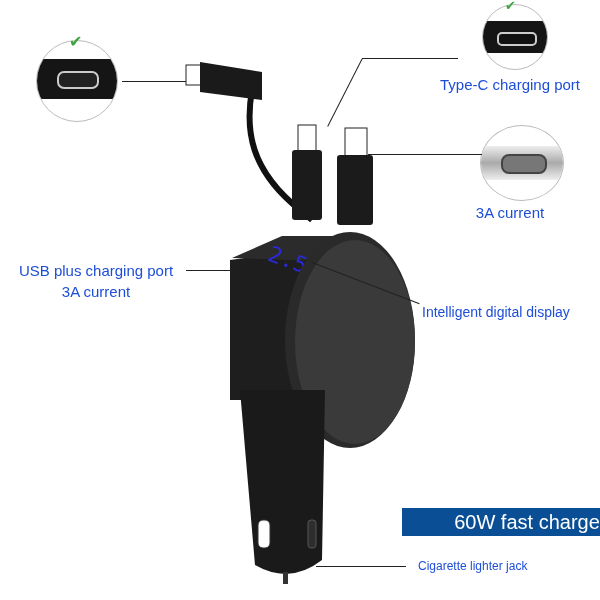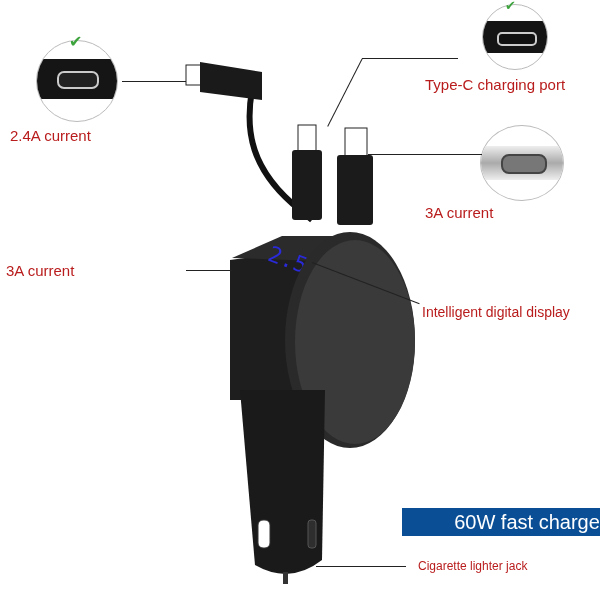--- a/index.html
+++ b/index.html
@@ -1,17 +1,17 @@
 <!DOCTYPE html>
 <html><head>
 <meta charset="utf-8">
 <style>
   html,body{margin:0;padding:0;background:#fff;}
   body{width:600px;height:600px;position:relative;overflow:hidden;font-family:"Liberation Sans","DejaVu Sans",sans-serif;color:#1a1a1a;}
-  .label{position:absolute;font-size:15px;line-height:21px;text-align:left;white-space:nowrap;color:#b91c1c;}
+  .label{position:absolute;font-size:15px;line-height:21px;text-align:center;white-space:nowrap;color:#1d4ed8;}
   .line{position:absolute;background:#222;height:1.4px;transform-origin:0 50%;}
   .badge{position:absolute;left:402px;top:508px;width:182px;height:28px;background:#0a4f96;color:#fff;font-size:20px;line-height:28px;text-align:center;padding-left:34px;}
   .circle{position:absolute;border-radius:50%;border:1px solid #bbb;background:#fff;overflow:hidden;}
   .check{position:absolute;color:#3da33d;font-weight:bold;font-size:16px;}
   svg{position:absolute;left:0;top:0;}
 </style>
 </head>
 <body>
 
 <svg width="600" height="600">
@@ -41,21 +41,20 @@
   <rect x="283" y="572" width="5" height="12" fill="#333"></rect>
 </svg>
 
 <div class="circle" style="left:36px;top:40px;width:80px;height:80px;">
   <div style="position:absolute;left:0;top:18px;width:80px;height:40px;background:#151515;"></div>
   <div style="position:absolute;left:20px;top:30px;width:38px;height:14px;border-radius:7px;border:2px solid #ccc;background:#222;"></div>
 </div>
 <span class="check" style="left:69px;top:32px;">✔</span>
 <div class="line" style="left:122px;top:81px;width:64px;"></div>
 <div class="label" style="left:10px;top:125px;width:170px;">
-  <div>2.4A current</div>
 </div>
 
 <div class="circle" style="left:482px;top:4px;width:64px;height:64px;">
   <div style="position:absolute;left:0;top:16px;width:64px;height:32px;background:#151515;"></div>
   <div style="position:absolute;left:14px;top:27px;width:36px;height:10px;border-radius:5px;border:2px solid #ccc;background:#111;"></div>
 </div>
 <span class="check" style="left:505px;top:-2px;font-size:13px;">✔</span>
 <div class="line" style="left:362px;top:58px;width:96px;"></div>
 <div class="line" style="left:362px;top:58px;width:76px;transform:rotate(117deg);"></div>
 <div class="label" style="left:425px;top:74px;width:170px;">
@@ -65,20 +64,21 @@
 <div class="circle" style="left:480px;top:125px;width:82px;height:74px;">
   <div style="position:absolute;left:0;top:20px;width:82px;height:34px;background:linear-gradient(#eee,#aaa,#eee);"></div>
   <div style="position:absolute;left:20px;top:28px;width:42px;height:16px;border-radius:8px;background:#777;border:2px solid #444;"></div>
 </div>
 <div class="line" style="left:368px;top:154px;width:114px;"></div>
 <div class="label" style="left:425px;top:202px;width:170px;">
   <div>3A current</div>
 </div>
 
 <div class="label" style="left:6px;top:260px;width:180px;">
+  <div>USB plus charging port</div>
   <div>3A current</div>
 </div>
 <div class="line" style="left:186px;top:270px;width:46px;"></div>
 
 <div class="line" style="left:312px;top:262px;width:115px;transform:rotate(21deg);"></div>
 <div class="label" style="left:422px;top:294px;font-size:14px;margin-top:8px;">Intelligent digital display</div>
 
 <div class="badge">60W fast charge cable</div>
 
 <div class="line" style="left:316px;top:566px;width:90px;"></div>

